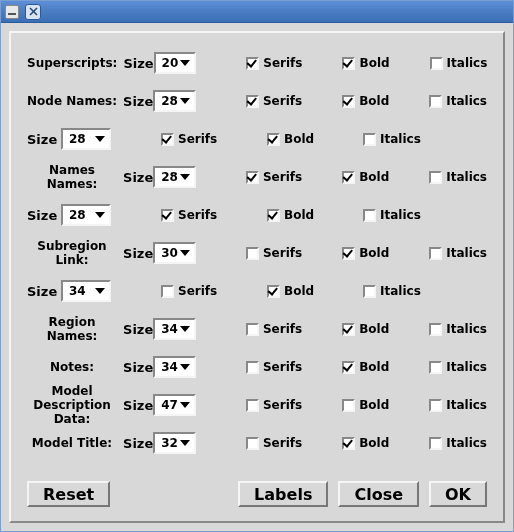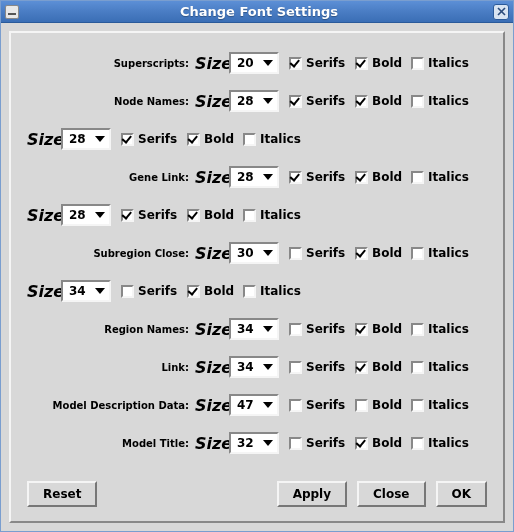--- a/index.html
+++ b/index.html
@@ -80,33 +80,32 @@
     position: relative;
   }
   .rows { display: flex; flex-direction: column; gap: 14px;}
   .row {
     display: flex;
     align-items: center;
     height: 24px;
   }
   .lbl {
     width: 168px;
-    text-align: right;
+    text-align: center;
     font-weight: bold;
     padding-right: 6px;
-    font-size: 10px;
+    font-size: 12px;
     color: #000;
   }
   .sizelbl {
     width: 34px;
     text-align: left;
     font-weight: bold;
-    font-size: 16px;
+    font-size: 13px;
     color: #000;
-    font-style: italic;
   }
   .combo {
     width: 50px;
     height: 22px;
     background: #fff;
     border: 2px solid;
     border-color: #888 #f5f5f5 #f5f5f5 #888;
     display: flex;
     align-items: center;
     padding: 0 2px 0 6px;
@@ -123,20 +122,21 @@
     display:flex;align-items:center;justify-content:center;
   }
   .combo .arrow svg { display:block; }
   .check {
     display: flex;
     align-items: center;
     font-weight: bold;
     font-size: 12px;
     color: #000;
     cursor: pointer;
+    margin-left: 40px;
   }
   .check .box {
     width: 13px;
     height: 13px;
     background: #fff;
     border: 2px solid;
     border-color: #888 #f5f5f5 #f5f5f5 #888;
     margin-right: 4px;
     display:inline-flex;align-items:center;justify-content:center;
   }
@@ -156,38 +156,37 @@
     left: 16px; right: 16px; bottom: 14px;
     display: flex;
     align-items: center;
   }
   .btn {
     height: 26px;
     background: #d8d8d8;
     border: 2px solid;
     border-color: #f5f5f5 #777 #777 #f5f5f5;
     font-weight: bold;
-    font-size: 12px;
+    font-size: 16px;
     color: #000;
     padding: 0 14px;
     display: inline-flex;
     align-items: center;
     justify-content: center;
     cursor: pointer;
   }
   .btn + .btn { margin-left: 10px; }
   .spacer { flex:1; }
 </style>
 </head>
 <body>
 
 <div class="window">
   <div class="titlebar">
     <span class="sysicon"></span>
-    <span class="title">Change Font Settings</span>
     <span class="closebtn">
       <svg width="9" height="9" viewBox="0 0 9 9">
         <line x1="1" y1="1" x2="8" y2="8" stroke="#2a4a7a" stroke-width="1.6"></line>
         <line x1="8" y1="1" x2="1" y2="8" stroke="#2a4a7a" stroke-width="1.6"></line>
       </svg>
     </span>
   </div>
   <div class="client">
     <div class="panel">
       <div class="rows" id="rows">
@@ -256,21 +255,21 @@
             <span class="check col-bold">
               <span class="box checked"></span>
               <span>Bold</span>
             </span>
             <span class="check col-ital">
               <span class="box"></span>
               <span>Italics</span>
             </span>
           </div>
           <div class="row">
-            <span class="lbl">Gene Link:</span>
+            <span class="lbl">Names Names:</span>
             <span class="sizelbl">Size</span>
             <span class="combo">
               <span class="val">28</span>
               <span class="arrow">
                 <svg width="10" height="6" viewBox="0 0 10 6">
                   <polygon points="0,0 10,0 5,6" fill="#000"></polygon>
                 </svg>
               </span>
             </span>
             <span class="check col-serifs">
@@ -303,21 +302,21 @@
             <span class="check col-bold">
               <span class="box checked"></span>
               <span>Bold</span>
             </span>
             <span class="check col-ital">
               <span class="box"></span>
               <span>Italics</span>
             </span>
           </div>
           <div class="row">
-            <span class="lbl">Subregion Close:</span>
+            <span class="lbl">Subregion Link:</span>
             <span class="sizelbl">Size</span>
             <span class="combo">
               <span class="val">30</span>
               <span class="arrow">
                 <svg width="10" height="6" viewBox="0 0 10 6">
                   <polygon points="0,0 10,0 5,6" fill="#000"></polygon>
                 </svg>
               </span>
             </span>
             <span class="check col-serifs">
@@ -374,21 +373,21 @@
             <span class="check col-bold">
               <span class="box checked"></span>
               <span>Bold</span>
             </span>
             <span class="check col-ital">
               <span class="box"></span>
               <span>Italics</span>
             </span>
           </div>
           <div class="row">
-            <span class="lbl">Link:</span>
+            <span class="lbl">Notes:</span>
             <span class="sizelbl">Size</span>
             <span class="combo">
               <span class="val">34</span>
               <span class="arrow">
                 <svg width="10" height="6" viewBox="0 0 10 6">
                   <polygon points="0,0 10,0 5,6" fill="#000"></polygon>
                 </svg>
               </span>
             </span>
             <span class="check col-serifs">
@@ -449,19 +448,19 @@
             </span>
             <span class="check col-ital">
               <span class="box"></span>
               <span>Italics</span>
             </span>
           </div>
         </div>
       <div class="buttons">
         <span class="btn">Reset</span>
         <span class="spacer"></span>
-        <span class="btn">Apply</span>
+        <span class="btn">Labels</span>
         <span class="btn">Close</span>
         <span class="btn">OK</span>
       </div>
     </div>
   </div>
 </div>
 
 </body></html>

